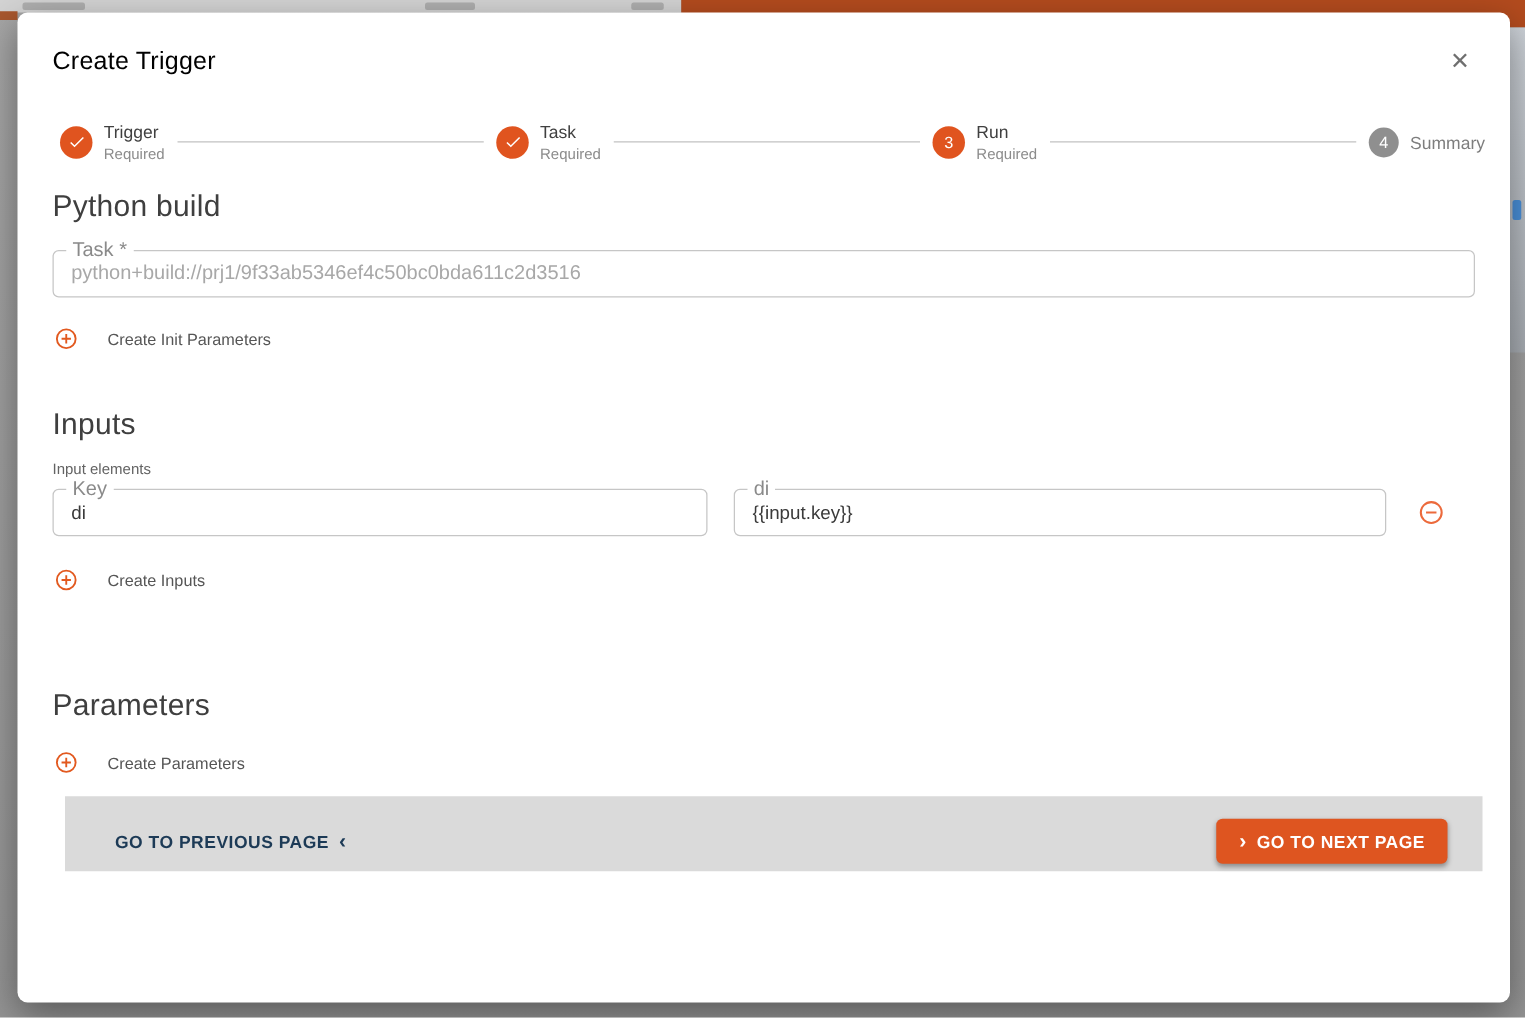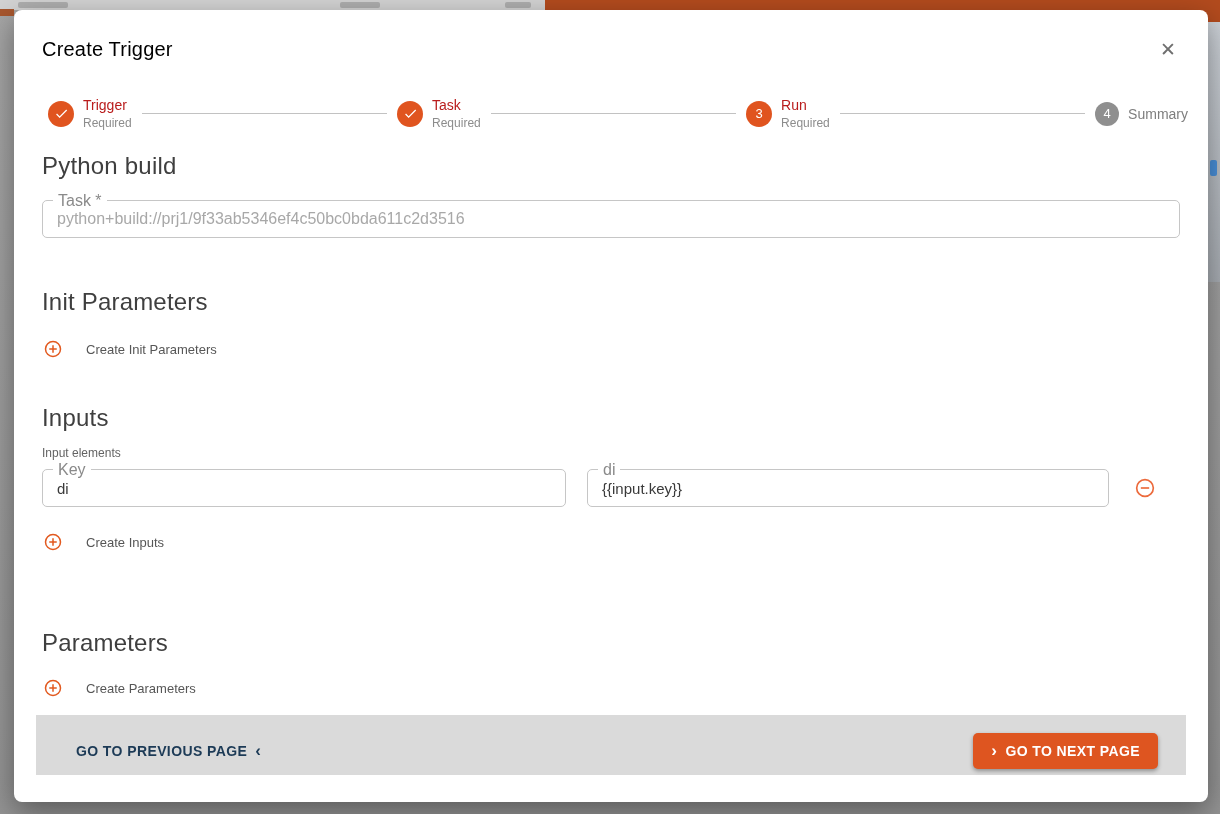--- a/index.html
+++ b/index.html
@@ -24,21 +24,21 @@
 
   
   .stepper { display:flex; align-items:center; margin-top:36px; padding:0 6px 0 20px; }
   .step { display:flex; align-items:center; gap:9px; flex:0 0 auto; cursor:pointer; }
   .step-circle { width:26px; height:26px; border-radius:50%; display:flex; align-items:center; justify-content:center;
                  color:#fff; font-size:13px; flex:0 0 auto; }
   .step-circle.done, .step-circle.active { background:#e0541f; }
   .step-circle.pending { background:#8f8f8f; width:24px; height:24px; }
   .step-circle svg { width:15px; height:15px; }
   .step-texts { display:flex; flex-direction:column; gap:3px; }
-  .step-label { font-size:14px; color:#b91c1c; }
+  .step-label { font-size:14px; color:#404040; }
   .step-sub { font-size:12px; color:#8c8c8c; }
   .connector { flex:1 1 auto; height:1px; background:#c2c2c2; margin:0 10px; }
 
   
   .content { padding:0 14px; }
   .section-heading { font-size:24px; font-weight:400; color:#3f3f3f; letter-spacing:.2px; }
   .section-desc { font-size:12px; color:#636363; }
 
   h2.pb { margin-top:22px; }
   .pb-desc { margin-top:14px; }
@@ -62,21 +62,21 @@
   .input-row .ofield.key { width:524px; }
   .input-row .ofield.val { width:522px; margin-left:21px; }
   .remove-btn { background:none; border:none; cursor:pointer; margin-left:26px; margin-top:9px; padding:0; }
   .remove-btn svg { width:20px; height:20px; display:block; }
   .create-inputs { margin-top:24px; }
 
   .heading-params { margin-top:76px; }
   .create-params { margin-top:20px; }
 
   
-  .footer { margin:16px 8px 0 8px; height:60px; background:#dadada; display:flex; align-items:center;
+  .footer { margin:16px 8px 0 24px; height:60px; background:#dadada; display:flex; align-items:center;
             justify-content:space-between; padding:12px 28px 0 40px; }
   .prev-btn { display:flex; align-items:center; gap:8px; background:none; border:none; cursor:pointer;
               color:#1c3a56; font-size:14px; font-weight:700; letter-spacing:.4px; font-family:inherit; }
   .prev-btn .chev { font-size:17px; font-weight:700; line-height:1; margin-top:-1px; }
   .next-btn { display:flex; align-items:center; gap:8px; background:#de5520; border:none; border-radius:5px;
               cursor:pointer; color:#ffffff; font-size:14px; font-weight:700; letter-spacing:.4px;
               padding:10px 18px; box-shadow:0 2px 4px rgba(0,0,0,.35); font-family:inherit; }
   .next-btn .chev { font-size:17px; font-weight:700; line-height:1; margin-top:-1px; }
 </style>
 </head>
@@ -147,21 +147,20 @@
 
   <div class="content">
 
     <h2 class="section-heading pb">Python build</h2>
 
     <div class="ofield task-field">
       <span class="ofield-label">Task *</span>
       <input type="text" placeholder="python+build://prj1/9f33ab5346ef4c50bc0bda611c2d3516" style="">
     </div>
 
-    <h2 class="section-heading heading-init">Init Parameters</h2>
     <button class="create-link">
       <span class="plus-icon">
         <svg viewBox="0 0 24 24" fill="none" stroke="#e2591f" stroke-width="2">
           <circle cx="12" cy="12" r="10"></circle>
             <path d="M12 7v10M7 12h10"></path>
         </svg>
       </span>
       <span class="link-label">Create Init Parameters</span>
     </button>
 

